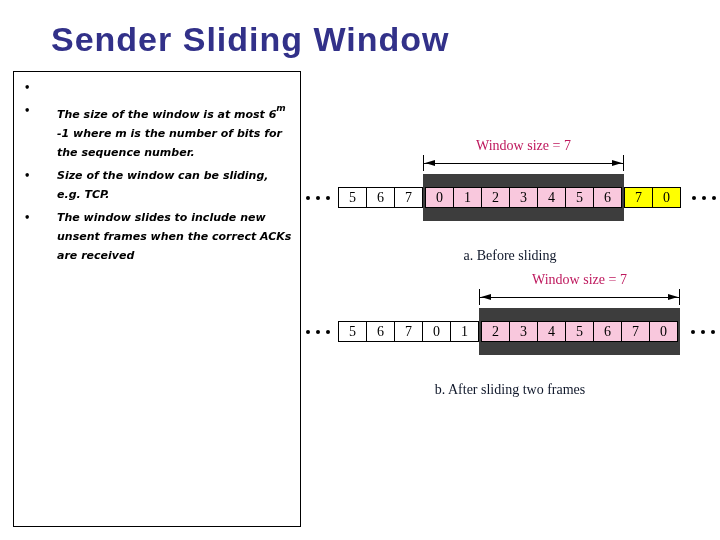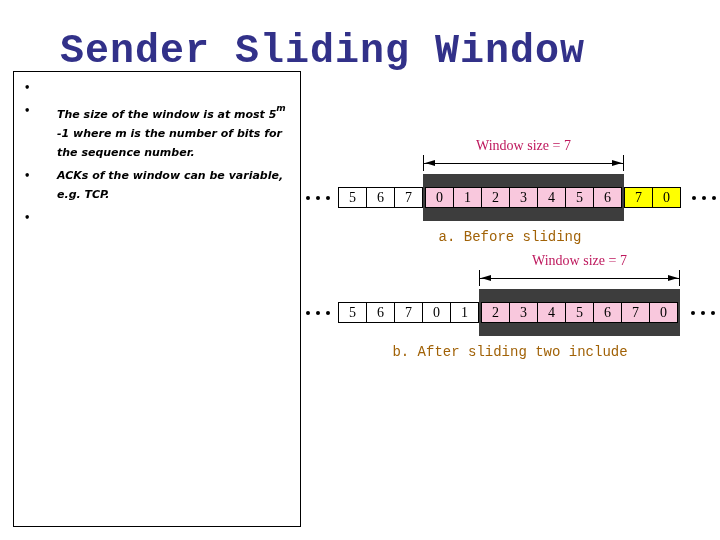--- a/index.html
+++ b/index.html
@@ -1,21 +1,21 @@
 <!DOCTYPE html>
 <html style="--title-color: #323189; --pink: #f9c8dd; --yellow: #ffff00; --outside: #ffffff; --band: #3d3d3d;"><head>
 <meta charset="utf-8">
 <style>
   html,body{margin:0;padding:0;background:#fff;}
   .slide{position:relative;width:720px;height:540px;background:#ffffff;overflow:hidden;
          font-family:"Liberation Serif", serif;}
 
   
-  .title{position:absolute;left:43px;top:12px;margin:17px;
-         font-family:Liberation Mono, monospace;font-weight:bold;font-size:40px;
+  .title{position:absolute;left:43px;top:12px;margin:8px;
+         font-family:Liberation Sans, sans-serif;font-weight:bold;font-size:34px;
          letter-spacing:1px;color:var(--title-color);}
 
   
   .textbox{position:absolute;left:13px;top:71px;width:288px;height:456px;
            border:1.5px solid #000;background:#fff;box-sizing:border-box;}
   .textbox ul{list-style:none;margin:0;padding:6px 8px 0 10px;}
   .textbox li{display:flex;margin-bottom:4px;
               font-family:"DejaVu Sans", sans-serif;font-style:italic;font-weight:bold;
               font-size:11px;line-height:19px;color:#000;}
   .textbox .marker{width:12px;flex:0 0 12px;margin-right:21px;font-size:10px;line-height:19px;}
@@ -46,44 +46,45 @@
 
   .frame{width:29px;height:21px;box-sizing:border-box;border:1px solid #000;
          display:flex;align-items:center;justify-content:center;
          font-family:"Liberation Serif", serif;font-size:14px;color:#000;flex:0 0 29px;}
   .frame + .frame{margin-left:-1px;}
   .frame.outside{background:var(--outside);}
   .frame.window{background:var(--pink);}
   .frame.next{background:var(--yellow);}
   .band{display:flex;align-items:center;background:var(--band);padding:13px 2px;}
 
-  .caption{margin-top:8px;text-align:center;font-family:Liberation Mono, monospace;
-           font-size:14px;color:#a16207;}
+  .caption{margin-top:27px;text-align:center;font-family:Liberation Serif, serif;
+           font-size:14px;color:#0f172a;}
 </style>
 </head>
 <body>
 
 <div class="slide">
   <h1 class="title">Sender Sliding Window</h1>
 
   <div class="textbox">
     <ul id="bullet-list">
         <li>
           <span class="marker">•</span>
         </li>
         <li>
           <span class="marker">•</span>
-          <span class="btext"><span>The size of the window is at most 5</span><sup>m</sup><br><span>-1 where m is the number of bits for the sequence number.</span></span>
+          <span class="btext"><span>The size of the window is at most 6</span><sup>m</sup><br><span>-1 where m is the number of bits for the sequence number.</span></span>
         </li>
         <li>
           <span class="marker">•</span>
-          <span class="btext"><span>ACKs of the window can be variable, e.g. TCP.</span></span>
+          <span class="btext"><span>Size of the window can be sliding, e.g. TCP.</span></span>
         </li>
         <li>
           <span class="marker">•</span>
+          <span class="btext"><span>The window slides to include new unsent frames when the correct ACKs are received</span></span>
         </li>
       </ul>
   </div>
 
   <div id="figures">
       <div class="diagram">
         <div class="arrow-assembly" style="left: 120px; width: 201px;">
           <div class="window-label">Window size = 7</div>
           <div class="arrow-bars">
             <span class="vbar l"></span>
@@ -151,16 +152,16 @@
             <div class="frame window">6</div>
             <div class="frame window">7</div>
             <div class="frame window">0</div>
           </div>
           <div class="dots right">
             <span class="dot"></span>
             <span class="dot"></span>
             <span class="dot"></span>
           </div>
         </div>
-        <div class="caption">b. After sliding two include</div>
+        <div class="caption">b. After sliding two frames</div>
       </div>
     </div>
 </div>
 
 </body></html>

